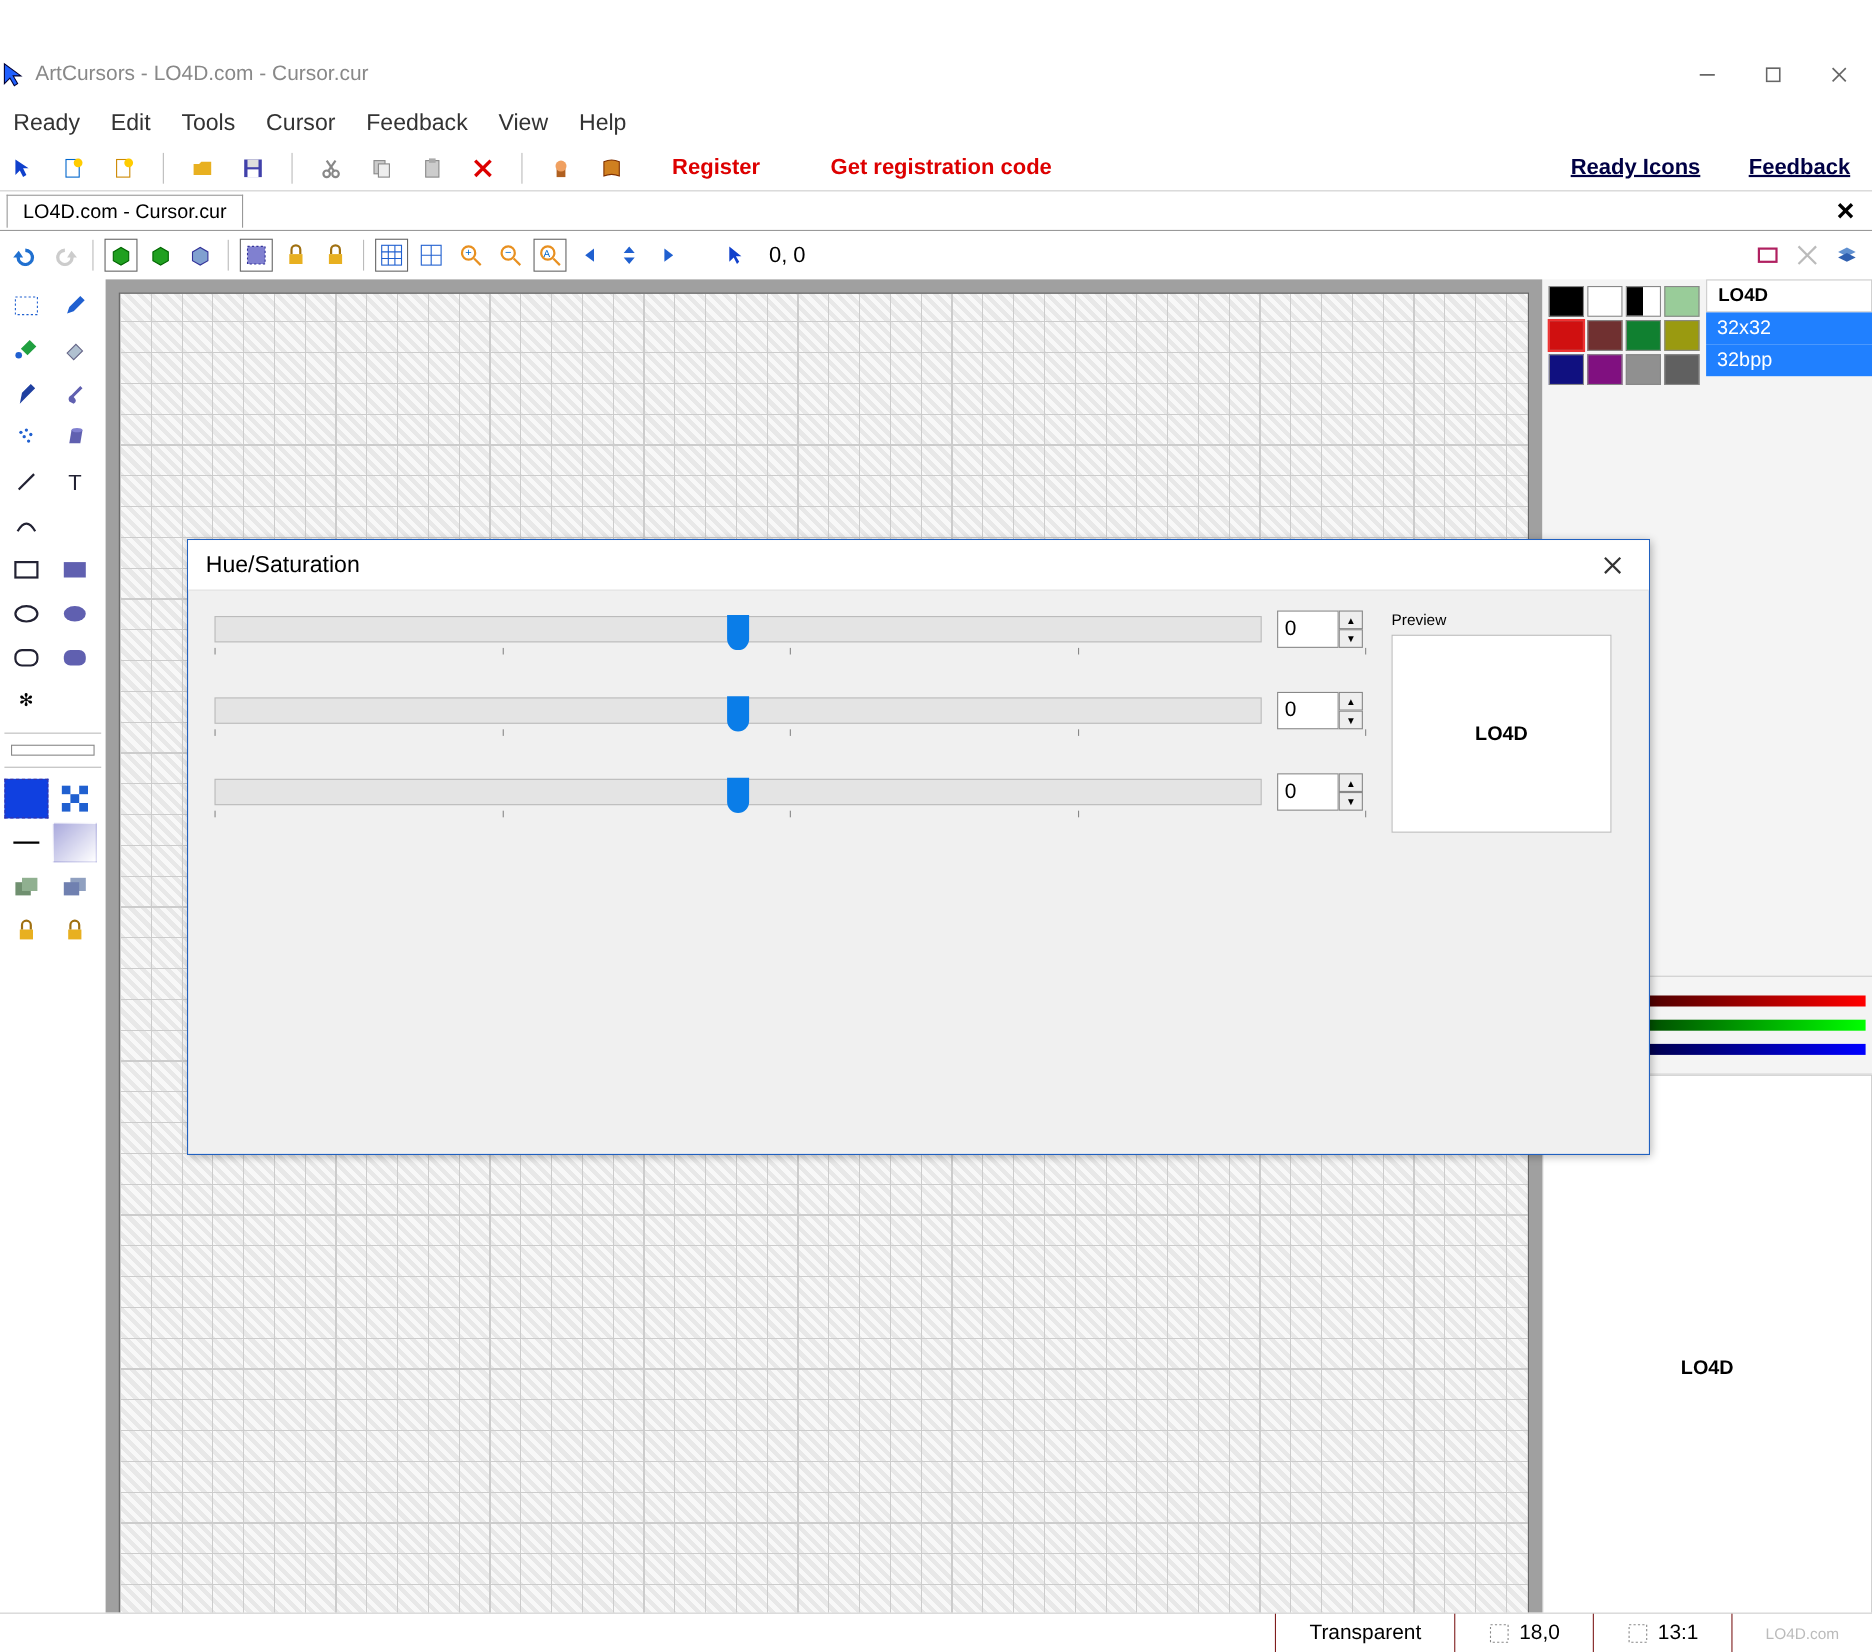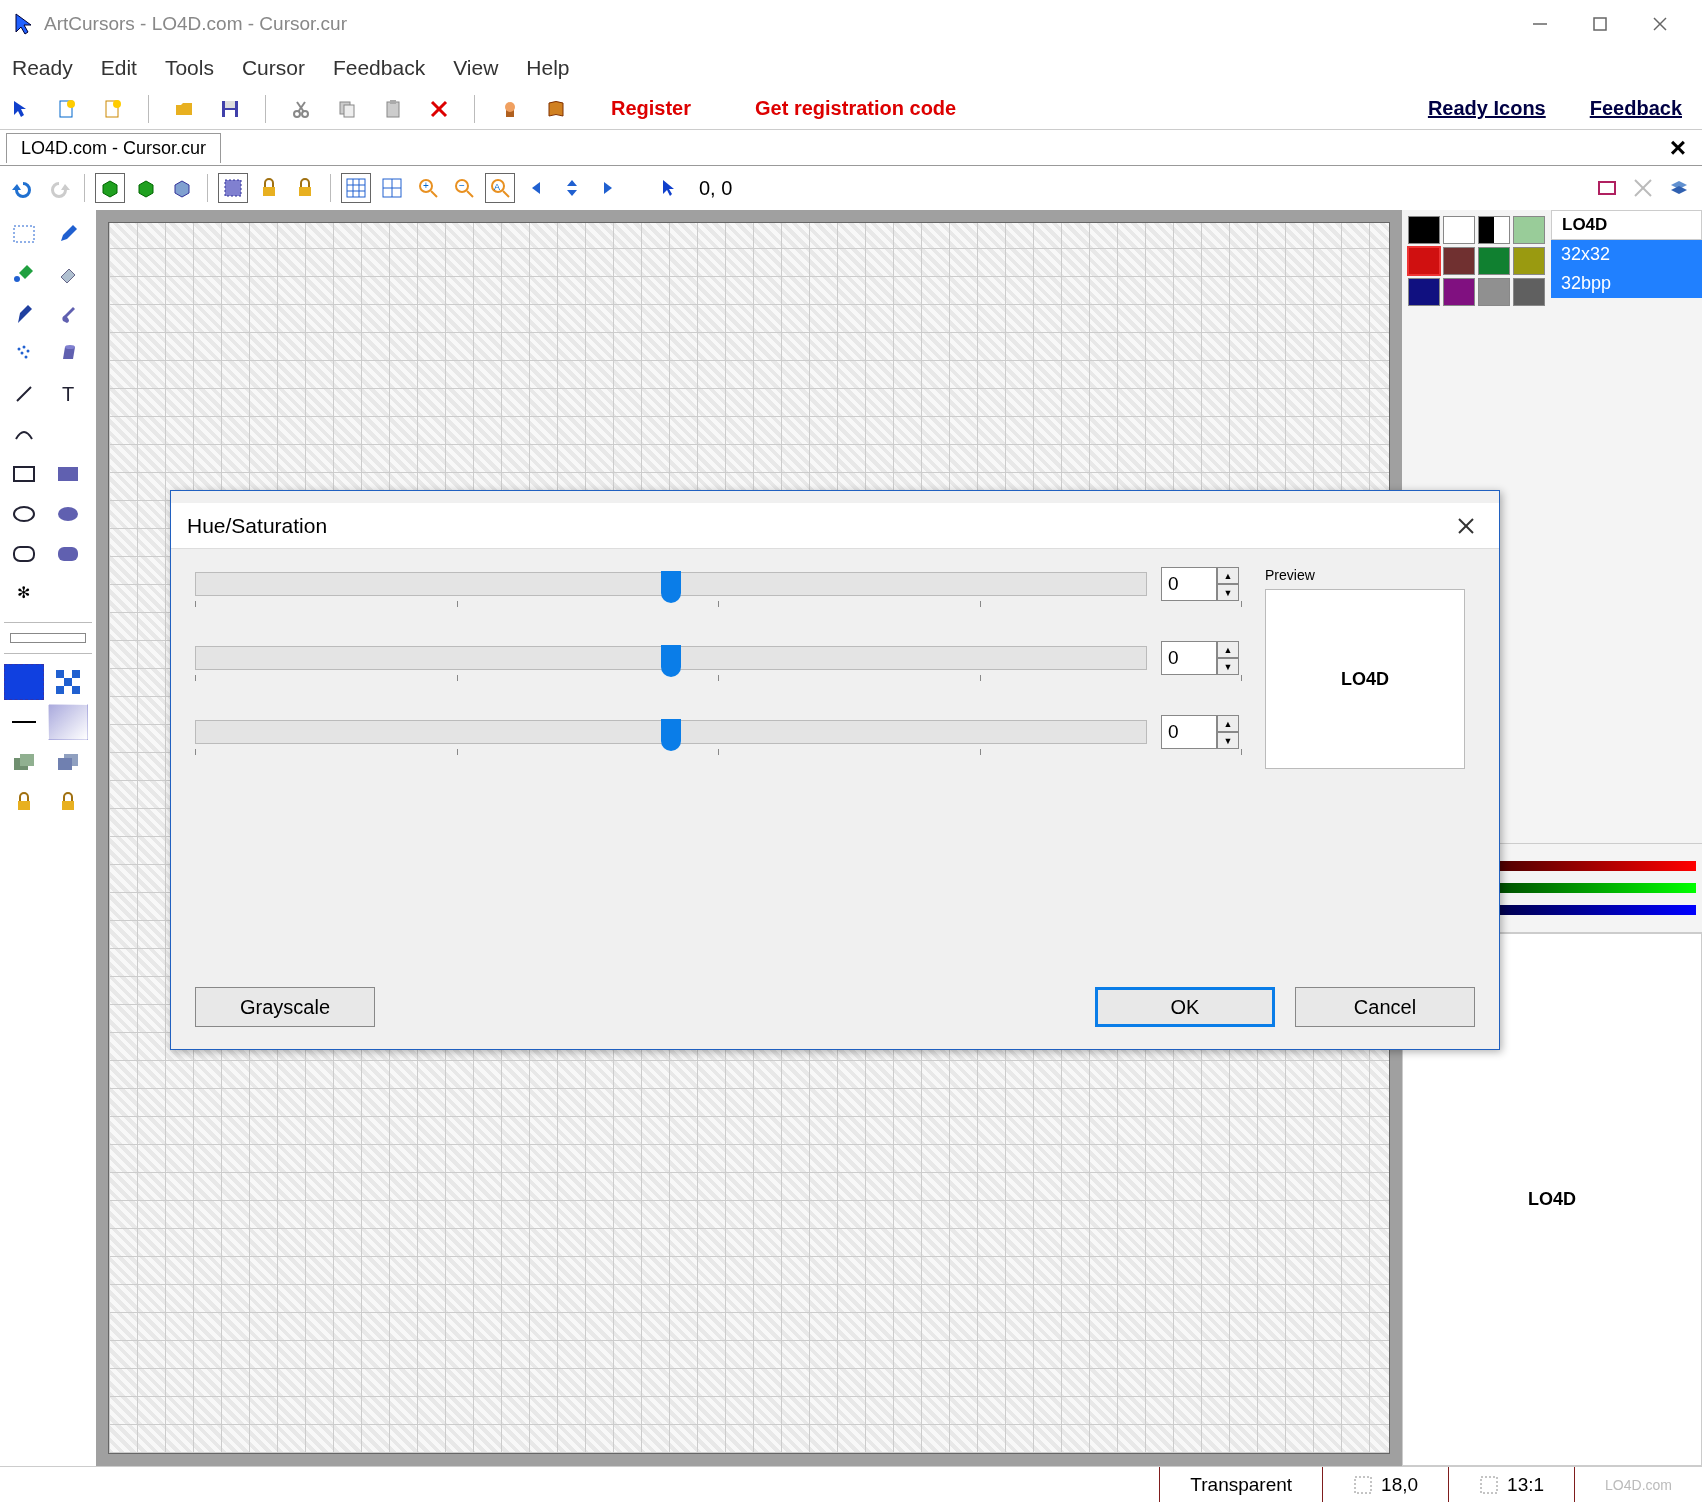--- a/index.html
+++ b/index.html
@@ -1,19 +1,19 @@
 <!DOCTYPE html>
 <html><head>
 <meta charset="utf-8">
 <style>
 * { box-sizing: border-box; margin: 0; padding: 0; font-family: "Segoe UI", Tahoma, sans-serif; }
 body { background: #fff; width: 1702px; height: 1502px; overflow: hidden; position: relative; font-size: 18px; }
 
 
-.titlebar { height: 48px; display: flex; align-items: center; padding: 0 12px; background: #fff; color: #888; }
+.titlebar { height: 48px; display: flex; align-items: center; padding: 0 0; background: #fff; color: #888; margin-top: 44px; }
 .titlebar .appicon { width: 24px; height: 24px; margin-right: 8px; }
 .titlebar .title { flex: 1; font-size: 19px; }
 .titlebar .winbtn { width: 60px; height: 40px; display: flex; align-items: center; justify-content: center; color: #666; cursor: pointer; }
 
 
 .menubar { height: 40px; display: flex; align-items: center; padding: 0 12px; gap: 28px; font-size: 21px; color: #333; }
 .menubar .menuitem { cursor: pointer; }
 
 
 .toolbar { height: 42px; display: flex; align-items: center; padding: 0 6px; gap: 16px; border-bottom: 1px solid #ccc; }
@@ -59,21 +59,21 @@
 .rgbtrack { flex: 1; height: 10px; }
 .rgbthumb { position: absolute; left: -4px; top: -3px; width: 0; height: 0; border: 8px solid transparent; border-top-color: #000; }
 .preview2 { flex: 1; background: #fff; border: 1px solid #ccc; display: flex; align-items: center; justify-content: center; font-weight: bold; font-size: 18px; min-height: 150px; }
 
 
 .statusbar { position: absolute; bottom: 0; left: 0; right: 0; height: 36px; display: flex; align-items: center; border-top: 1px solid #ccc; background: #fff; }
 .statuscell { border-left: 1px solid #7f1d1d; padding: 16px 30px; height: 100%; display: flex; align-items: center; font-size: 19px; }
 
 
 .dialog { position: absolute; left: 170px; top: 490px; width: 1330px; height: 560px; background: #f0f0f0; border: 1px solid #2060c0; box-shadow: 2px 2px 8px rgba(0,0,0,.3); }
-.dialog .dtitle { height: 46px; display: flex; align-items: center; padding: 0 16px; background: #fff; border-bottom: 1px solid #ddd; font-size: 21px; margin-top: 12px; }
+.dialog .dtitle { height: 46px; display: flex; align-items: center; padding: 0 16px; background: #fff; border-bottom: 1px solid #ddd; font-size: 21px; }
 .dialog .dclose { margin-left: auto; width: 34px; height: 34px; display: flex; align-items: center; justify-content: center; cursor: pointer; }
 .dialog .dbody { padding: 18px 24px; display: flex; gap: 24px; }
 .dialog .sliders { flex: 1; }
 .dialog .sgroup { margin-bottom: 30px; }
 .dialog .slabel { font-size: 20px; margin-bottom: 4px; }
 .dialog .slabel .ul { text-decoration: underline; }
 .dialog .srow { display: flex; align-items: center; gap: 14px; }
 .dialog .strack { flex: 1; height: 24px; background: #e4e4e4; border: 1px solid #bbb; position: relative; }
 .dialog .sthumb { position: absolute; left: 50%; top: -2px; transform: translateX(-50%); width: 20px; height: 32px; background: #0a7de8; border-radius: 0 0 10px 10px; cursor: pointer; }
 .dialog .sticks { height: 10px; position: relative; }
@@ -656,18 +656,13 @@
           </div>
       </div>
     </div>
     <div class="previewcol">
       <div class="plabel">Preview</div>
       <div class="pbox">
           <span>LO4D</span>
         </div>
     </div>
   </div>
-  <div class="dbuttons">
-    <button class="btn">Grayscale</button>
-    <button class="btn primary">OK</button>
-    <button class="btn">Cancel</button>
-  </div>
 </div>
 
 </body></html>

